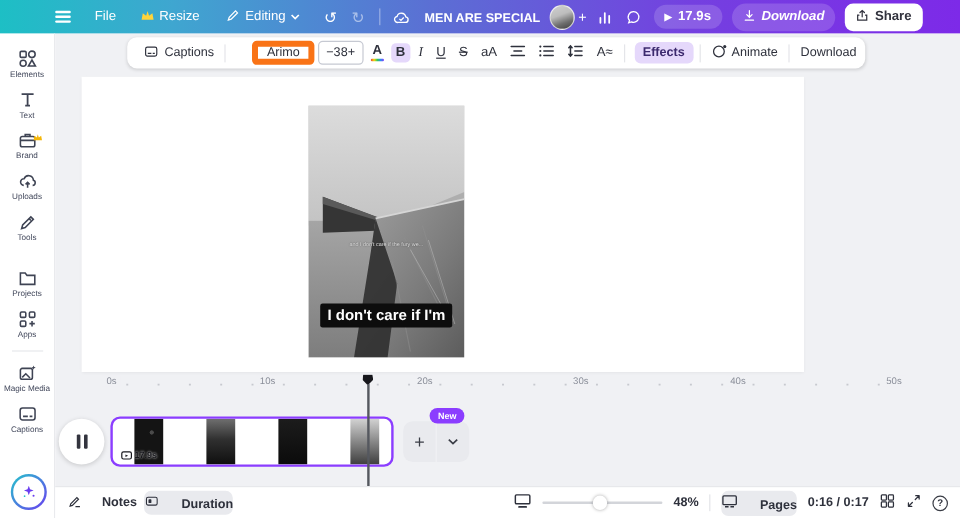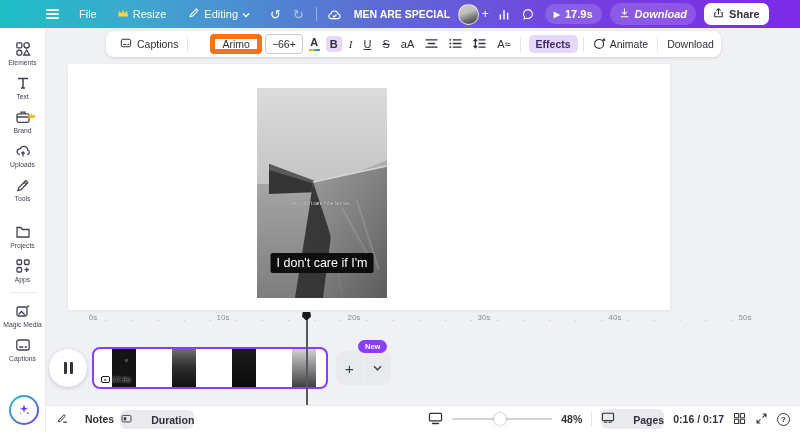--- a/index.html
+++ b/index.html
@@ -79,21 +79,21 @@
   .effects-pill { background:#e5d8fb; color:#3c2a6e; border-radius:5px; padding:3px 7px; font-weight:bold; cursor:pointer; }
 
   
   .page { position:absolute; left:22px; top:36px; width:602px; height:246px; background:#fff;
     box-shadow:0 1px 3px rgba(0,0,0,.07); }
   .video { position:absolute; left:189px; top:24px; width:130px; height:210px; overflow:hidden; background:#cfcfcf; }
   .video svg { display:block; }
   .small-cap { position:absolute; left:0; right:0; top:113px; text-align:center; font-size:4.5px; color:#e8e8e8;
     text-shadow:0 0 1px rgba(0,0,0,.8); }
   .main-cap { position:absolute; left:50%; transform:translateX(-50%); top:165px; background:#0d0d0d; color:#fff;
-    font-weight:normal; font-size:12.5px; padding:3px 6px; border-radius:2px; white-space:nowrap; }
+    font-weight:bold; font-size:12.5px; padding:3px 6px; border-radius:2px; white-space:nowrap; }
 
   
   .ruler { position:absolute; left:0; top:284px; width:782px; height:16px; }
   .ruler-dots { position:absolute; left:47px; top:7px; width:660px; height:3px;
     background-image:radial-gradient(circle,#c7c9cf 0.8px,transparent 1px); background-size:26.1px 3px; }
   .tick { position:absolute; top:1px; transform:translateX(-50%); font-size:8px; color:#8a8e99;
     background:#f0f1f4; padding:0 4px; }
   .tick:nth-of-type(1){left:47px;} .tick:nth-of-type(2){left:177px;} .tick:nth-of-type(3){left:308px;}
   .tick:nth-of-type(4){left:438px;} .tick:nth-of-type(5){left:569px;} .tick:nth-of-type(6){left:699px;text-align:center;}
 
@@ -328,21 +328,21 @@
               <path d="M4.2 10h4M9.7 10h2.3"></path>
             </svg></span>
         <span>Captions</span>
       </div>
       <div class="tl-div"></div>
       <div class="font-box">
         <span>Arimo</span>
       </div>
       <div class="size-box">
         <span>−</span>
-        <span>66</span>
+        <span>38</span>
         <span>+</span>
       </div>
       <div class="color-a">
         <span class="a">A</span>
         <span class="rainbow"></span>
       </div>
       <span class="glyph-btn bold-active">B</span>
       <span class="glyph-btn italic">I</span>
       <span class="glyph-btn underline">U</span>
       <span class="glyph-btn strike">S</span>

